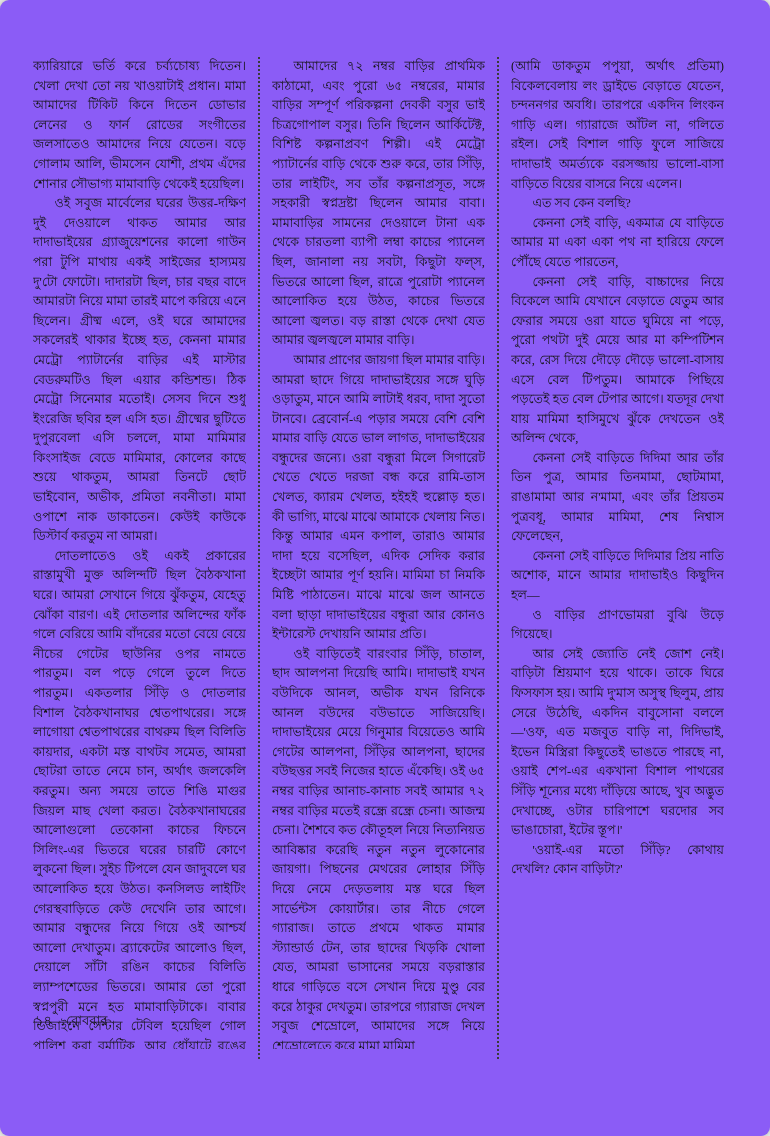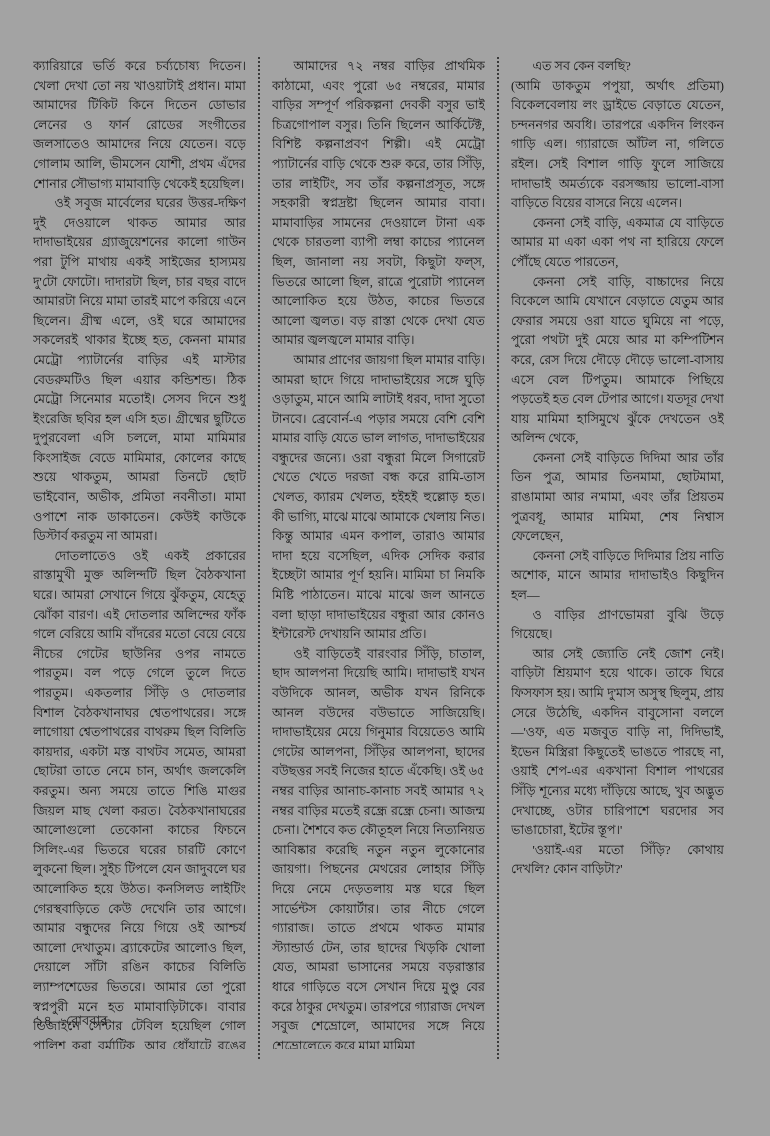--- a/index.html
+++ b/index.html
@@ -5,25 +5,26 @@
   html, body {
     margin: 0;
     padding: 0;
     background: #e8e8e6;
   }
   .page {
     position: relative;
     width: 770px;
     height: 1136px;
     margin: 0 auto;
-    background: #a3a3a3;
+    background: #8b5cf6;
     color: #141414;
     font-family: "Liberation Serif", "DejaVu Serif", serif;
     overflow: hidden;
     box-shadow: 0 0 4px rgba(0,0,0,.25);
+    border-radius: 9px;
   }
   .columns {
     position: absolute;
     top: 57px;
     left: 33px;
     width: 712px;
     height: 992px;
     display: flex;
     align-items: stretch;
   }
@@ -75,22 +76,22 @@
     <div class="col">
         <p class="para indent">আমাদের ৭২ নম্বর বাড়ির প্রাথমিক কাঠামো, এবং পুরো ৬৫ নম্বরের, মামার বাড়ির সম্পূর্ণ পরিকল্পনা দেবকী বসুর ভাই চিত্রগোপাল বসুর। তিনি ছিলেন আর্কিটেক্ট, বিশিষ্ট কল্পনাপ্রবণ শিল্পী। এই মেট্রো প্যাটার্নের বাড়ি থেকে শুরু করে, তার সিঁড়ি, তার লাইটিং, সব তাঁর কল্পনাপ্রসূত, সঙ্গে সহকারী স্বপ্নদ্রষ্টা ছিলেন আমার বাবা। মামাবাড়ির সামনের দেওয়ালে টানা এক থেকে চারতলা ব্যাপী লম্বা কাচের প্যানেল ছিল, জানালা নয় সবটা, কিছুটা ফল্স, ভিতরে আলো ছিল, রাত্রে পুরোটা প্যানেল আলোকিত হয়ে উঠত, কাচের ভিতরে আলো জ্বলত। বড় রাস্তা থেকে দেখা যেত আমার জ্বলজ্বলে মামার বাড়ি।</p>
         <p class="para indent">আমার প্রাণের জায়গা ছিল মামার বাড়ি। আমরা ছাদে গিয়ে দাদাভাইয়ের সঙ্গে ঘুড়ি ওড়াতুম, মানে আমি লাটাই ধরব, দাদা সুতো টানবে। ব্রেবোর্ন-এ পড়ার সময়ে বেশি বেশি মামার বাড়ি যেতে ভাল লাগত, দাদাভাইয়ের বন্ধুদের জন্যে। ওরা বন্ধুরা মিলে সিগারেট খেতে খেতে দরজা বন্ধ করে রামি-তাস খেলত, ক্যারম খেলত, হইহই হুল্লোড় হত। কী ভাগ্যি, মাঝে মাঝে আমাকে খেলায় নিত। কিন্তু আমার এমন কপাল, তারাও আমার দাদা হয়ে বসেছিল, এদিক সেদিক করার ইচ্ছেটা আমার পূর্ণ হয়নি। মামিমা চা নিমকি মিষ্টি পাঠাতেন। মাঝে মাঝে জল আনতে বলা ছাড়া দাদাভাইয়ের বন্ধুরা আর কোনও ইন্টারেস্ট দেখায়নি আমার প্রতি।</p>
         <p class="para indent">ওই বাড়িতেই বারংবার সিঁড়ি, চাতাল, ছাদ আলপনা দিয়েছি আমি। দাদাভাই যখন বউদিকে আনল, অভীক যখন রিনিকে আনল বউদের বউভাতে সাজিয়েছি। দাদাভাইয়ের মেয়ে গিনুমার বিয়েতেও আমি গেটের আলপনা, সিঁড়ির আলপনা, ছাদের বউছত্তর সবই নিজের হাতে এঁকেছি। ওই ৬৫ নম্বর বাড়ির আনাচ-কানাচ সবই আমার ৭২ নম্বর বাড়ির মতেই রন্ধ্রে রন্ধ্রে চেনা। আজন্ম চেনা। শৈশবে কত কৌতূহল নিয়ে নিত্যনিয়ত আবিষ্কার করেছি নতুন নতুন লুকোনোর জায়গা। পিছনের মেথরের লোহার সিঁড়ি দিয়ে নেমে দেড়তলায় মস্ত ঘরে ছিল সার্ভেন্টস কোয়ার্টার। তার নীচে গেলে গ্যারাজ। তাতে প্রথমে থাকত মামার স্ট্যান্ডার্ড টেন, তার ছাদের খিড়কি খোলা যেত, আমরা ভাসানের সময়ে বড়রাস্তার ধারে গাড়িতে বসে সেখান দিয়ে মুণ্ডু বের করে ঠাকুর দেখতুম। তারপরে গ্যারাজ দেখল সবুজ শেভ্রোলে, আমাদের সঙ্গে নিয়ে শেভ্রোলেতে করে মামা মামিমা</p>
       </div>
 
     <div class="col-sep"></div>
 
     <div class="col">
 
-    <p class="para indent">এত সব কেন বলছি?</p>
-        <p class="para">(আমি ডাকতুম পপুয়া, অর্থাৎ প্রতিমা) বিকেলবেলায় লং ড্রাইভে বেড়াতে যেতেন, চন্দননগর অবধি। তারপরে একদিন লিংকন গাড়ি এল। গ্যারাজে আঁটল না, গলিতে রইল। সেই বিশাল গাড়ি ফুলে সাজিয়ে দাদাভাই অমর্ত্যকে বরসজ্জায় ভালো-বাসা বাড়িতে বিয়ের বাসরে নিয়ে এলেন।</p>
+    <p class="para">(আমি ডাকতুম পপুয়া, অর্থাৎ প্রতিমা) বিকেলবেলায় লং ড্রাইভে বেড়াতে যেতেন, চন্দননগর অবধি। তারপরে একদিন লিংকন গাড়ি এল। গ্যারাজে আঁটল না, গলিতে রইল। সেই বিশাল গাড়ি ফুলে সাজিয়ে দাদাভাই অমর্ত্যকে বরসজ্জায় ভালো-বাসা বাড়িতে বিয়ের বাসরে নিয়ে এলেন।</p>
+        <p class="para indent">এত সব কেন বলছি?</p>
         <p class="para indent">কেননা সেই বাড়ি, একমাত্র যে বাড়িতে আমার মা একা একা পথ না হারিয়ে ফেলে পৌঁছে যেতে পারতেন,</p>
         <p class="para indent">কেননা সেই বাড়ি, বাচ্চাদের নিয়ে বিকেলে আমি যেখানে বেড়াতে যেতুম আর ফেরার সময়ে ওরা যাতে ঘুমিয়ে না পড়ে, পুরো পথটা দুই মেয়ে আর মা কম্পিটিশন করে, রেস দিয়ে দৌড়ে দৌড়ে ভালো-বাসায় এসে বেল টিপতুম। আমাকে পিছিয়ে পড়তেই হত বেল টেপার আগে। যতদূর দেখা যায় মামিমা হাসিমুখে ঝুঁকে দেখতেন ওই অলিন্দ থেকে,</p>
         <p class="para indent">কেননা সেই বাড়িতে দিদিমা আর তাঁর তিন পুত্র, আমার তিনমামা, ছোটমামা, রাঙামামা আর ন'মামা, এবং তাঁর প্রিয়তম পুত্রবধূ, আমার মামিমা, শেষ নিশ্বাস ফেলেছেন,</p>
         <p class="para indent">কেননা সেই বাড়িতে দিদিমার প্রিয় নাতি অশোক, মানে আমার দাদাভাইও কিছুদিন হল—</p>
         <p class="para indent">ও বাড়ির প্রাণভোমরা বুঝি উড়ে গিয়েছে।</p>
         <p class="para indent">আর সেই জ্যোতি নেই জোশ নেই। বাড়িটা শ্রিয়মাণ হয়ে থাকে। তাকে ঘিরে ফিসফাস হয়। আমি দু'মাস অসুস্থ ছিলুম, প্রায় সেরে উঠেছি, একদিন বাবুসোনা বললে—'ওফ, এত মজবুত বাড়ি না, দিদিভাই, ইভেন মিস্ত্রিরা কিছুতেই ভাঙতে পারছে না, ওয়াই শেপ-এর একখানা বিশাল পাথরের সিঁড়ি শূন্যের মধ্যে দাঁড়িয়ে আছে, খুব অদ্ভুত দেখাচ্ছে, ওটার চারিপাশে ঘরদোর সব ভাঙাচোরা, ইটের স্তূপ।'</p>
         <p class="para indent">'ওয়াই-এর মতো সিঁড়ি? কোথায় দেখলি? কোন বাড়িটা?'</p>
       </div>
 
   </div>

